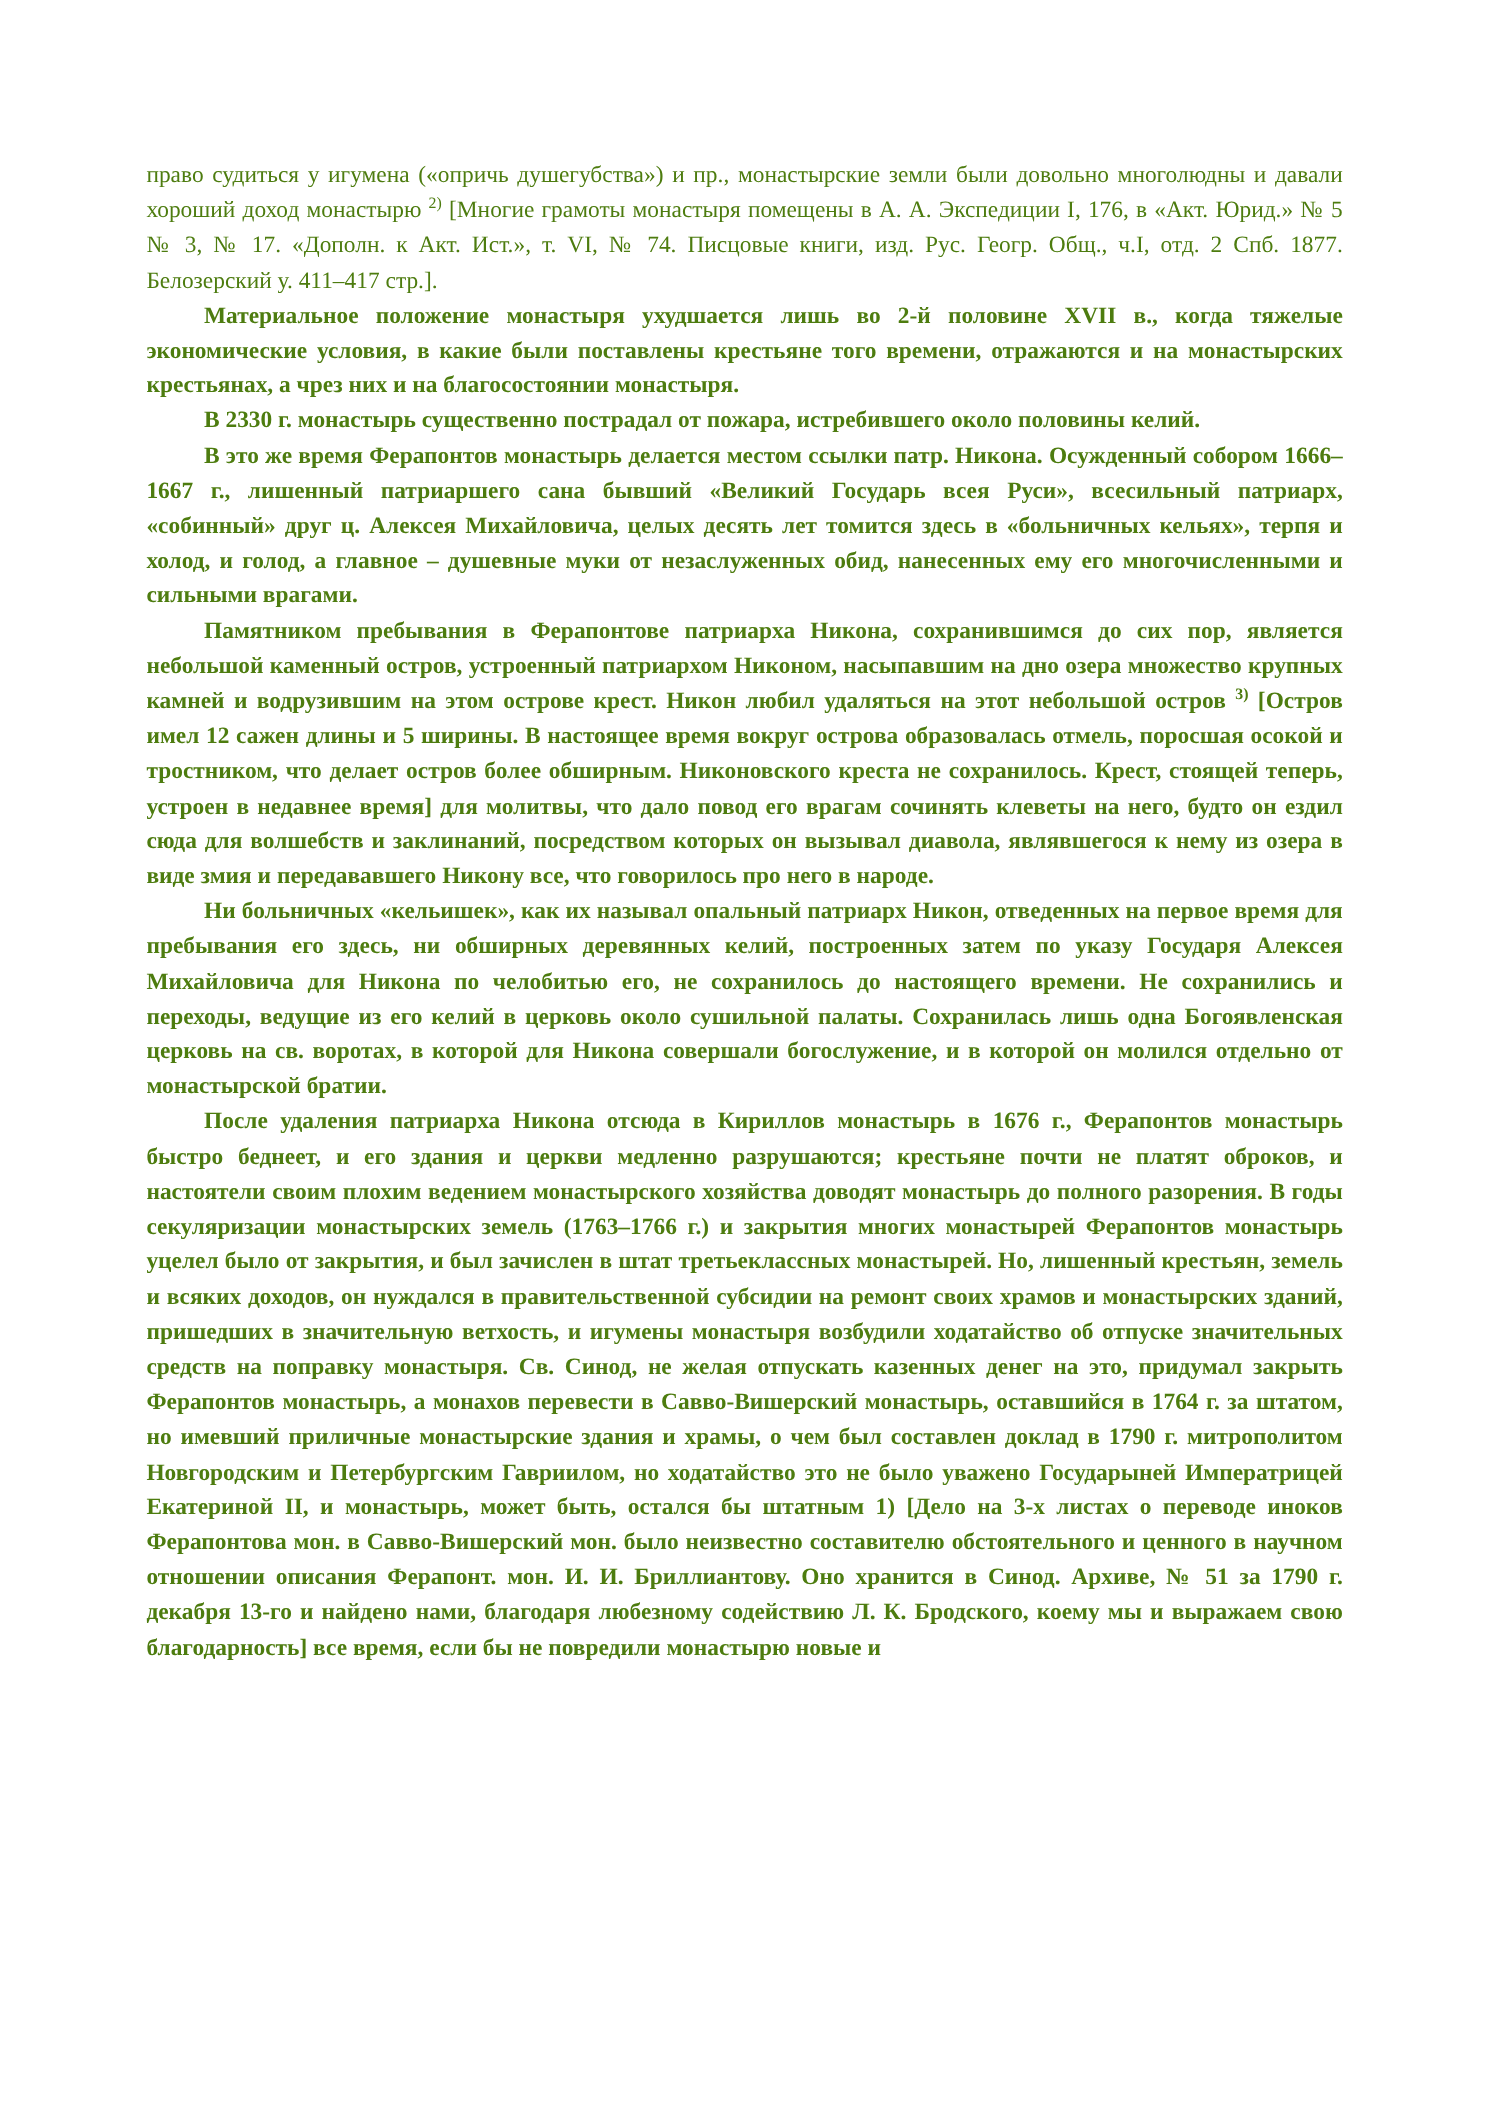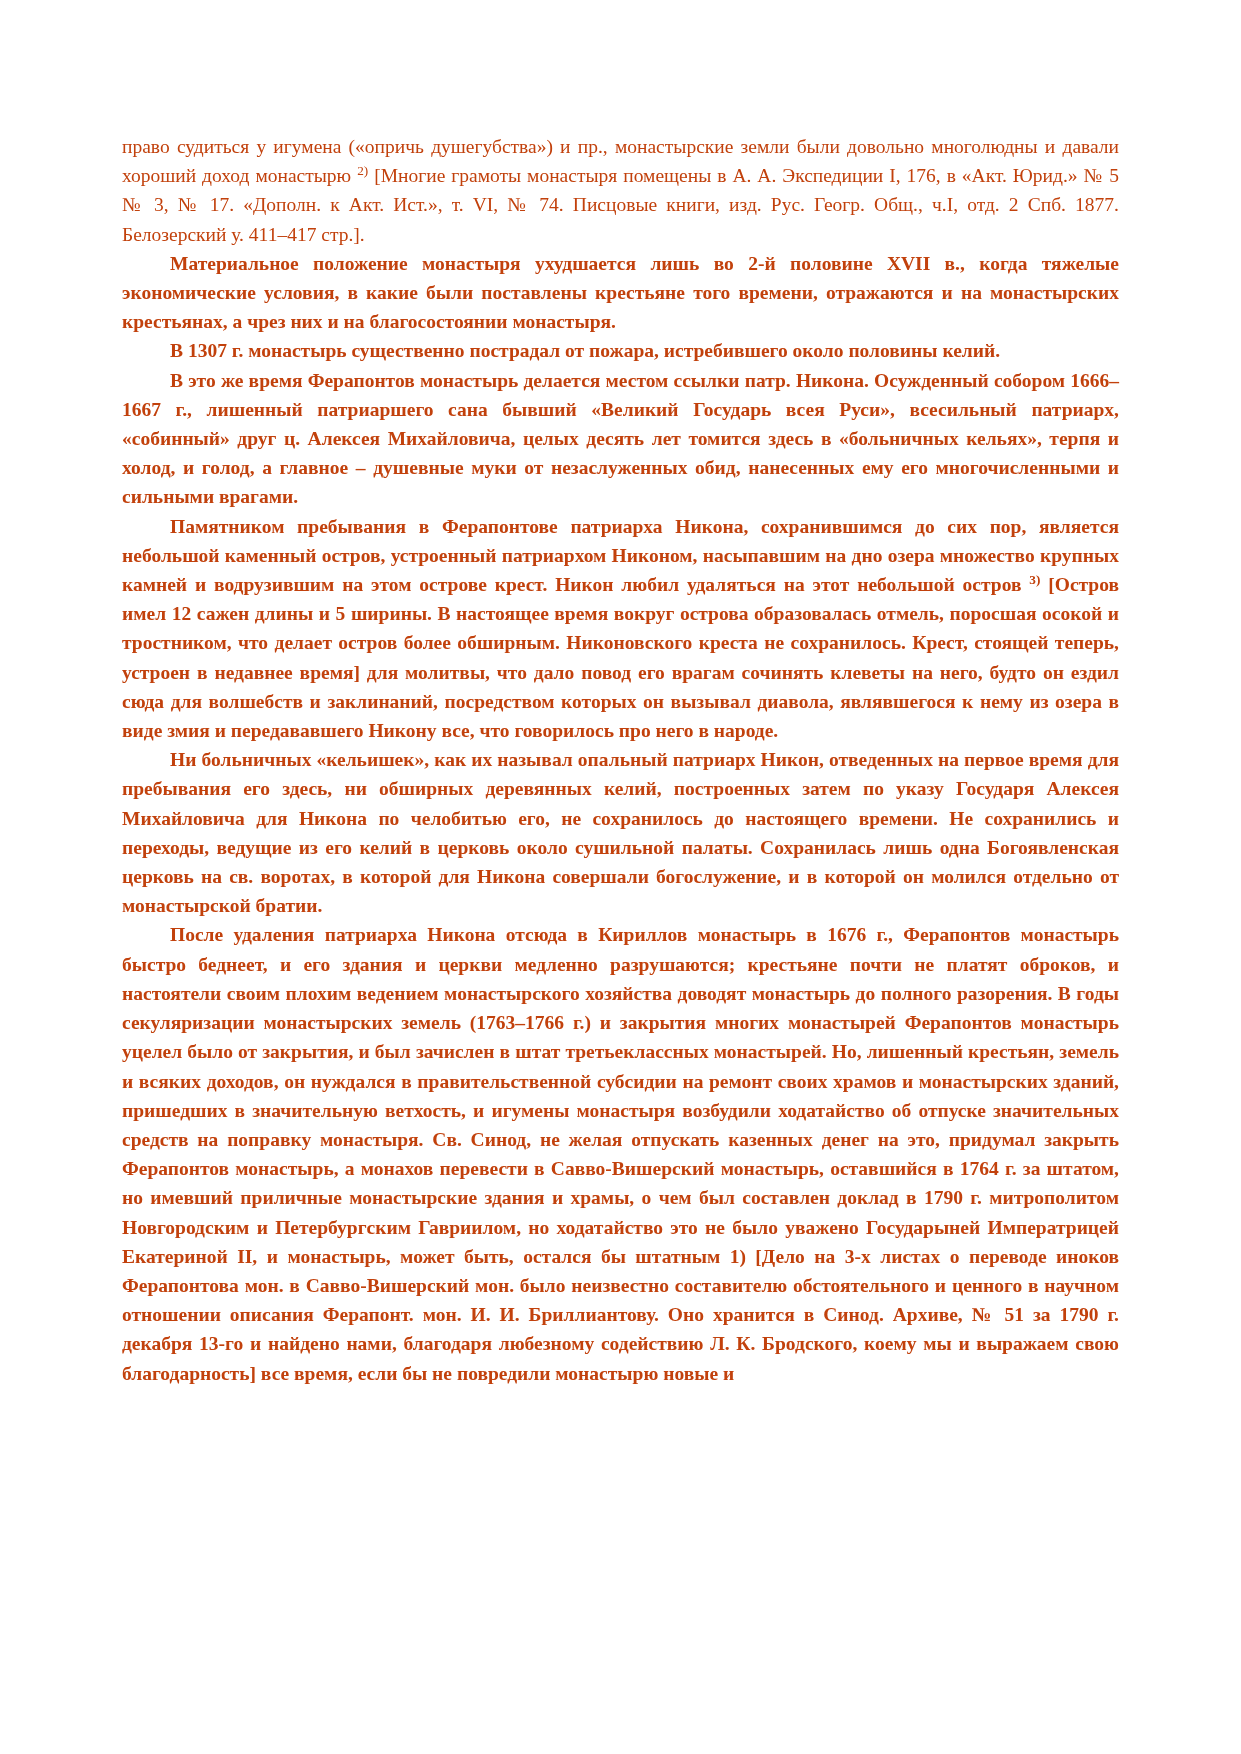--- a/index.html
+++ b/index.html
@@ -8,21 +8,21 @@
     background: #ffffff;
   }
   .page {
     width: 1241px;
     height: 1754px;
     background: #ffffff;
     position: relative;
     box-sizing: border-box;
     padding: 132px 122px 0 122px;
     font-family: "Liberation Serif", "DejaVu Serif", serif;
-    color: #c2410c;
+    color: #4d7c0f;
   }
   .body-text {
     font-size: 19.5px;
     line-height: 29.2px;
     text-align: justify;
     text-justify: inter-word;
   }
   .para {
     margin: 0;
     text-indent: 0;
@@ -37,19 +37,19 @@
     line-height: 0;
   }
 </style>
 </head>
 <body>
 
 <div class="page">
   <div class="body-text" id="body-container">
       <p class="para"><span>право судиться у игумена («опричь душегубства») и пр., монастырские земли были довольно многолюдны и давали хороший доход монастырю </span><sup>2)</sup><span> [Многие грамоты монастыря помещены в А. А. Экспедиции I, 176, в «Акт. Юрид.» № 5 № 3, № 17. «Дополн. к Акт. Ист.», т. VI, № 74. Писцовые книги, изд. Рус. Геогр. Общ., ч.I, отд. 2 Спб. 1877. Белозерский у. 411–417 стр.].</span></p>
       <p class="para indented"><span>Материальное положение монастыря ухудшается лишь во 2-й половине XVII в., когда тяжелые экономические условия, в какие были поставлены крестьяне того времени, отражаются и на монастырских крестьянах, а чрез них и на благосостоянии монастыря.</span></p>
-      <p class="para indented"><span>В 1307 г. монастырь существенно пострадал от пожара, истребившего около половины келий.</span></p>
+      <p class="para indented"><span>В 2330 г. монастырь существенно пострадал от пожара, истребившего около половины келий.</span></p>
       <p class="para indented"><span>В это же время Ферапонтов монастырь делается местом ссылки патр. Никона. Осужденный собором 1666–1667 г., лишенный патриаршего сана бывший «Великий Государь всея Руси», всесильный патриарх, «собинный» друг ц. Алексея Михайловича, целых десять лет томится здесь в «больничных кельях», терпя и холод, и голод, а главное – душевные муки от незаслуженных обид, нанесенных ему его многочисленными и сильными врагами.</span></p>
       <p class="para indented"><span>Памятником пребывания в Ферапонтове патриарха Никона, сохранившимся до сих пор, является небольшой каменный остров, устроенный патриархом Никоном, насыпавшим на дно озера множество крупных камней и водрузившим на этом острове крест. Никон любил удаляться на этот небольшой остров </span><sup>3)</sup><span> [Остров имел 12 сажен длины и 5 ширины. В настоящее время вокруг острова образовалась отмель, поросшая осокой и тростником, что делает остров более обширным. Никоновского креста не сохранилось. Крест, стоящей теперь, устроен в недавнее время] для молитвы, что дало повод его врагам сочинять клеветы на него, будто он ездил сюда для волшебств и заклинаний, посредством которых он вызывал диавола, являвшегося к нему из озера в виде змия и передававшего Никону все, что говорилось про него в народе.</span></p>
       <p class="para indented"><span>Ни больничных «кельишек», как их называл опальный патриарх Никон, отведенных на первое время для пребывания его здесь, ни обширных деревянных келий, построенных затем по указу Государя Алексея Михайловича для Никона по челобитью его, не сохранилось до настоящего времени. Не сохранились и переходы, ведущие из его келий в церковь около сушильной палаты. Сохранилась лишь одна Богоявленская церковь на св. воротах, в которой для Никона совершали богослужение, и в которой он молился отдельно от монастырской братии.</span></p>
       <p class="para indented"><span>После удаления патриарха Никона отсюда в Кириллов монастырь в 1676 г., Ферапонтов монастырь быстро беднеет, и его здания и церкви медленно разрушаются; крестьяне почти не платят оброков, и настоятели своим плохим ведением монастырского хозяйства доводят монастырь до полного разорения. В годы секуляризации монастырских земель (1763–1766 г.) и закрытия многих монастырей Ферапонтов монастырь уцелел было от закрытия, и был зачислен в штат третьеклассных монастырей. Но, лишенный крестьян, земель и всяких доходов, он нуждался в правительственной субсидии на ремонт своих храмов и монастырских зданий, пришедших в значительную ветхость, и игумены монастыря возбудили ходатайство об отпуске значительных средств на поправку монастыря. Св. Синод, не желая отпускать казенных денег на это, придумал закрыть Ферапонтов монастырь, а монахов перевести в Савво-Вишерский монастырь, оставшийся в 1764 г. за штатом, но имевший приличные монастырские здания и храмы, о чем был составлен доклад в 1790 г. митрополитом Новгородским и Петербургским Гавриилом, но ходатайство это не было уважено Государыней Императрицей Екатериной II, и монастырь, может быть, остался бы штатным 1) [Дело на 3-х листах о переводе иноков Ферапонтова мон. в Савво-Вишерский мон. было неизвестно составителю обстоятельного и ценного в научном отношении описания Ферапонт. мон. И. И. Бриллиантову. Оно хранится в Синод. Архиве, № 51 за 1790 г. декабря 13-го и найдено нами, благодаря любезному содействию Л. К. Бродского, коему мы и выражаем свою благодарность] все время, если бы не повредили монастырю новые и</span></p>
     </div>
 </div>
 
 </body></html>

